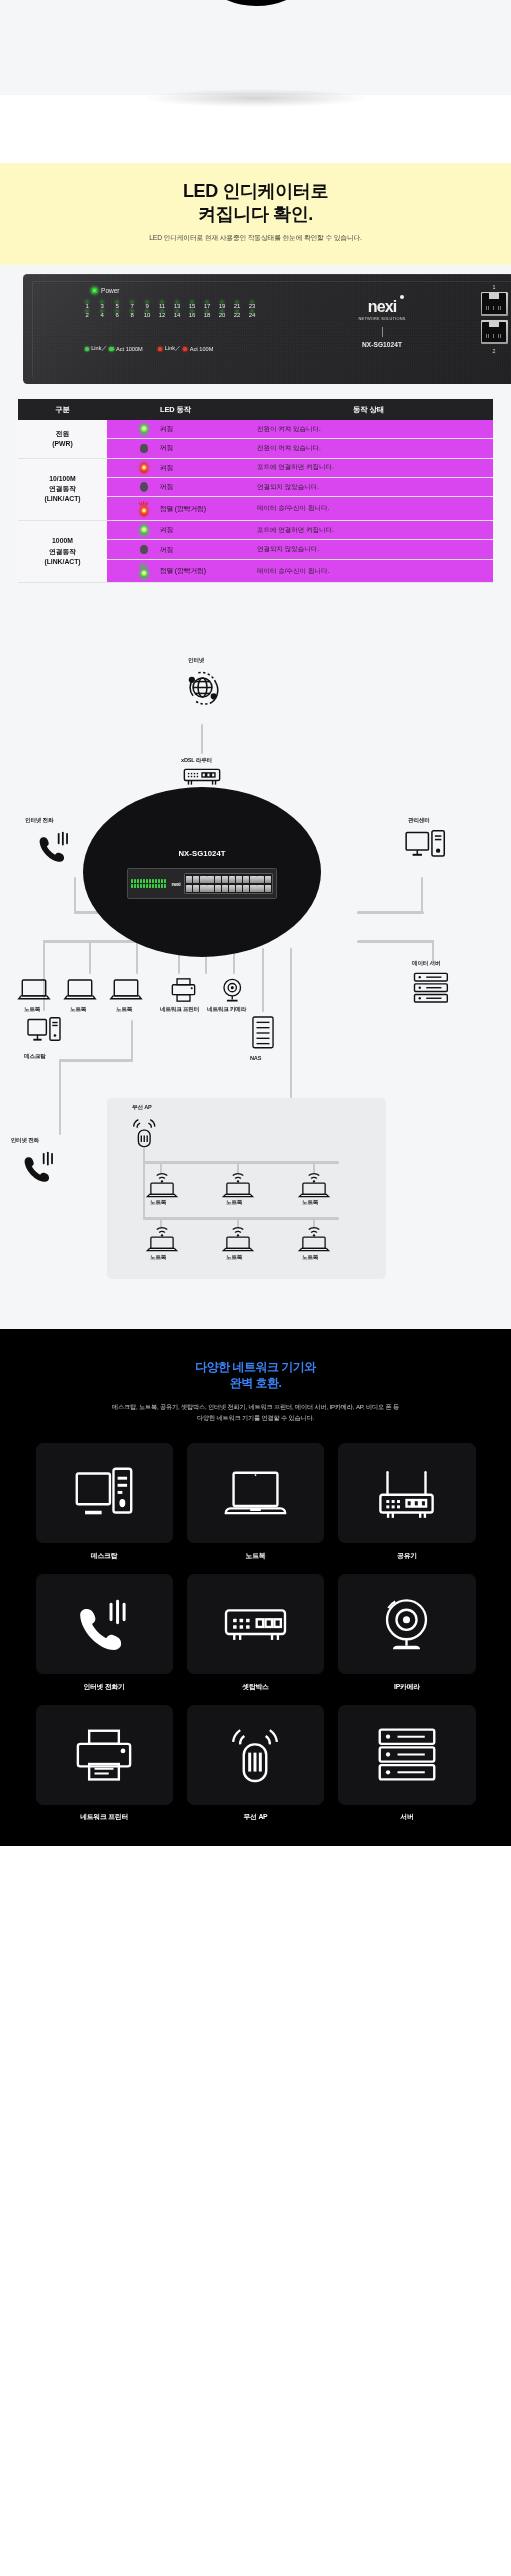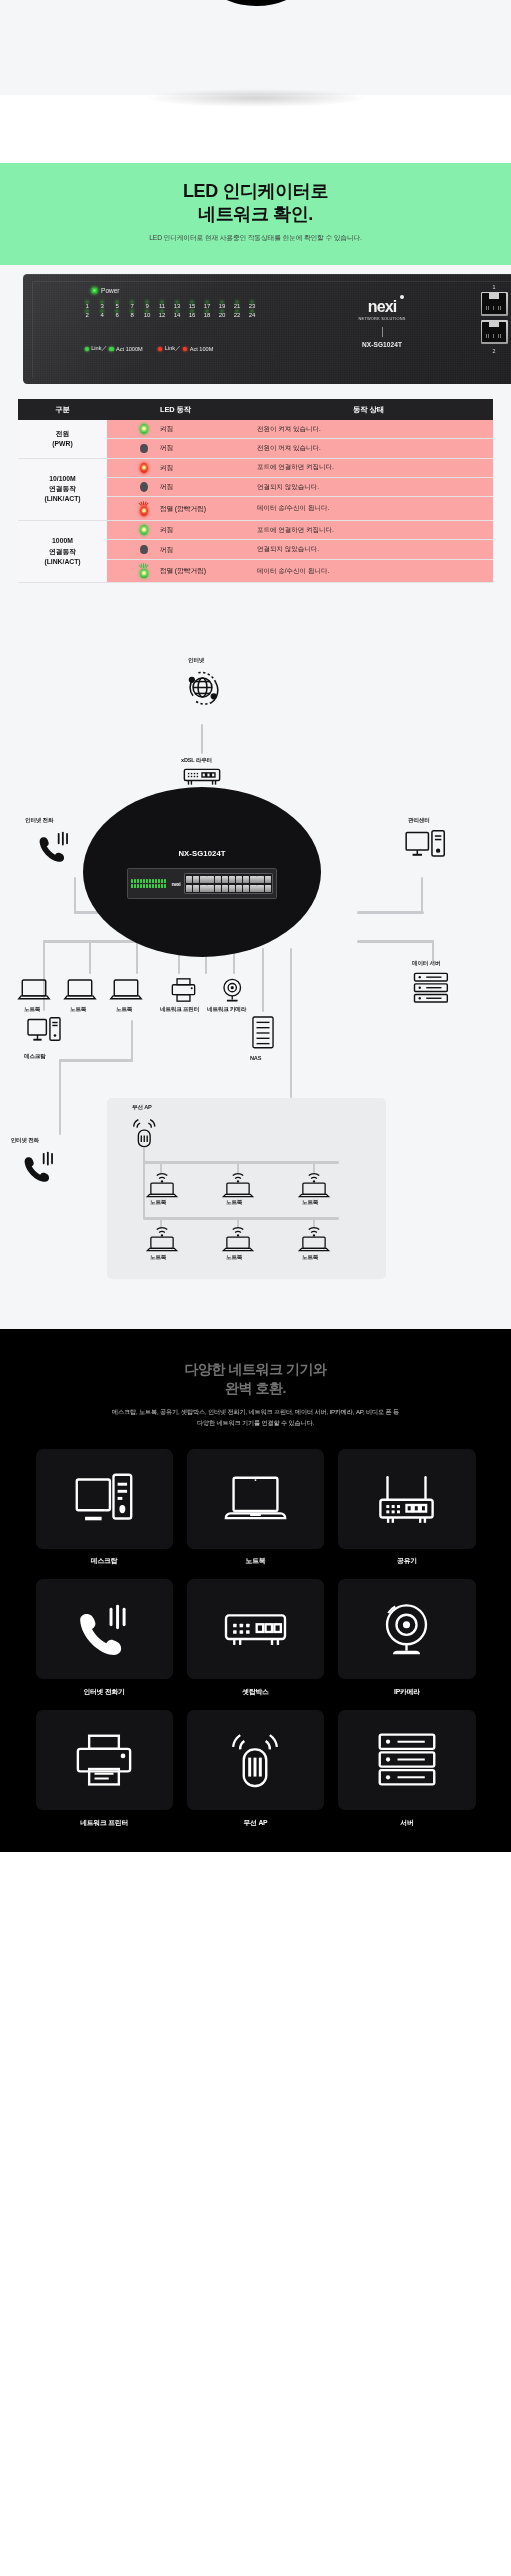--- a/index.html
+++ b/index.html
@@ -34,21 +34,21 @@
     left: 50%;
     margin-left: -110px;
     top: 89px;
     width: 220px;
     height: 18px;
     border-radius: 50%;
     background: radial-gradient(ellipse at center, rgba(0,0,0,.17) 0%, rgba(0,0,0,0) 72%);
   }
 
   
-  .sec-led { background:#86efac; padding: 16.6px 0 0 0; }
+  .sec-led { background:#fef9c3; padding: 16.6px 0 0 0; }
   .head-wrap { text-align:center; }
   h2.big {
     font-size: 18px;
     font-weight: 800;
     line-height: 1.28;
     letter-spacing: -0.4px;
     color:#101010;
   }
   p.sub {
     margin-top: 7.7px;
@@ -127,21 +127,21 @@
   }
   .rj45 i::after{
     content:"";position:absolute;left:14%;bottom:4.2px;width:72%;height:3.6px;
     background:repeating-linear-gradient(90deg,#777 0 0.6px,transparent 0.6px 2.4px);
   }
 
   
   .sec-table { background:#f5f6f8; padding: 15.5px 0 31px; }
   table.spec {
     width: 475px; margin: 0 auto; border-collapse: collapse;
-    background:#fca5a5; font-size:6.5px;
+    background:#d946ef; font-size:6.5px;
   }
   table.spec thead th {
     background:#222225; color:#fff; font-weight:700; font-size:7.4px;
     padding:5.3px 0; letter-spacing:-0.1px;
   }
   table.spec td { border-bottom:0.6px solid #e3e3e6; vertical-align:middle; }
   .c-group { width:89px; text-align:center; font-weight:700; font-size:6.8px; background:#f7f7f9; line-height:1.5; }
   .c-led  { width:137px; padding:4.2px 0 4.2px 33px; }
   .c-state{ padding:4.2px 0 4.2px 13px; color:#222; }
   .tbl-row td { height:18px; }
@@ -181,21 +181,21 @@
   .ms-ports { flex:1; background:#1b1b1d; border:0.6px solid #5a5a5e; border-radius:1.2px; padding:1.2px 1.2px; }
   .ms-ports .pr { display:flex; gap:0.9px; justify-content:space-between; }
   .ms-ports .pr i { flex:1; height:7.7px; background:linear-gradient(180deg,#d8d8d8 0%,#8e8e8e 100%); border-radius:0.6px; display:block; }
   .box-wifi {
     position:absolute; left:107px; top:447px; width:279px; height:181px;
     background:#ebecee; border-radius:4.8px;
   }
 
   
   .sec-black { background:#000; padding:31px 0 24px; text-align:center; }
-  .sec-black h2 { color:#737373; font-size:14px; font-weight:800; line-height:1.3; letter-spacing:-0.5px; }
+  .sec-black h2 { color:#3b82f6; font-size:12px; font-weight:800; line-height:1.3; letter-spacing:-0.5px; }
   .sec-black p.sub2 { color:#cfcfcf; font-size:6.2px; line-height:1.8; margin-top:9.5px; letter-spacing:-0.2px; }
   .grid-dev { width:440px; margin:20px auto 0; display:grid; grid-template-columns:repeat(3,1fr); gap:13px 14.3px; }
   .dev-card { }
   .dev-tile {
     background:#131316; border-radius:7.1px; height:100px;
     display:flex; align-items:center; justify-content:center;
   }
   .dev-card .cap { color:#fff; font-size:6.8px; font-weight:700; margin-top:7.7px; letter-spacing:-0.2px; }
   svg { display:block; }
 </style>
@@ -206,21 +206,21 @@
 
   <div class="sec-top">
     <div class="ring-arc"></div>
     <div class="ring-shadow"></div>
   </div>
 
   <div class="sec-led">
     <div class="head-wrap">
       <h2 class="big">
         <span>LED 인디케이터로</span><br>
-        <span>네트워크 확인.</span>
+        <span>켜집니다 확인.</span>
       </h2>
       <p class="sub">LED 인디케이터로 현재 사용중인 작동상태를 한눈에 확인할 수 있습니다.</p>
     </div>
 
     <div class="device-photo">
       <div class="dev-body">
         <div class="dev-inner"></div>
 
         <div class="pwr-row">
           <span class="led"></span>

